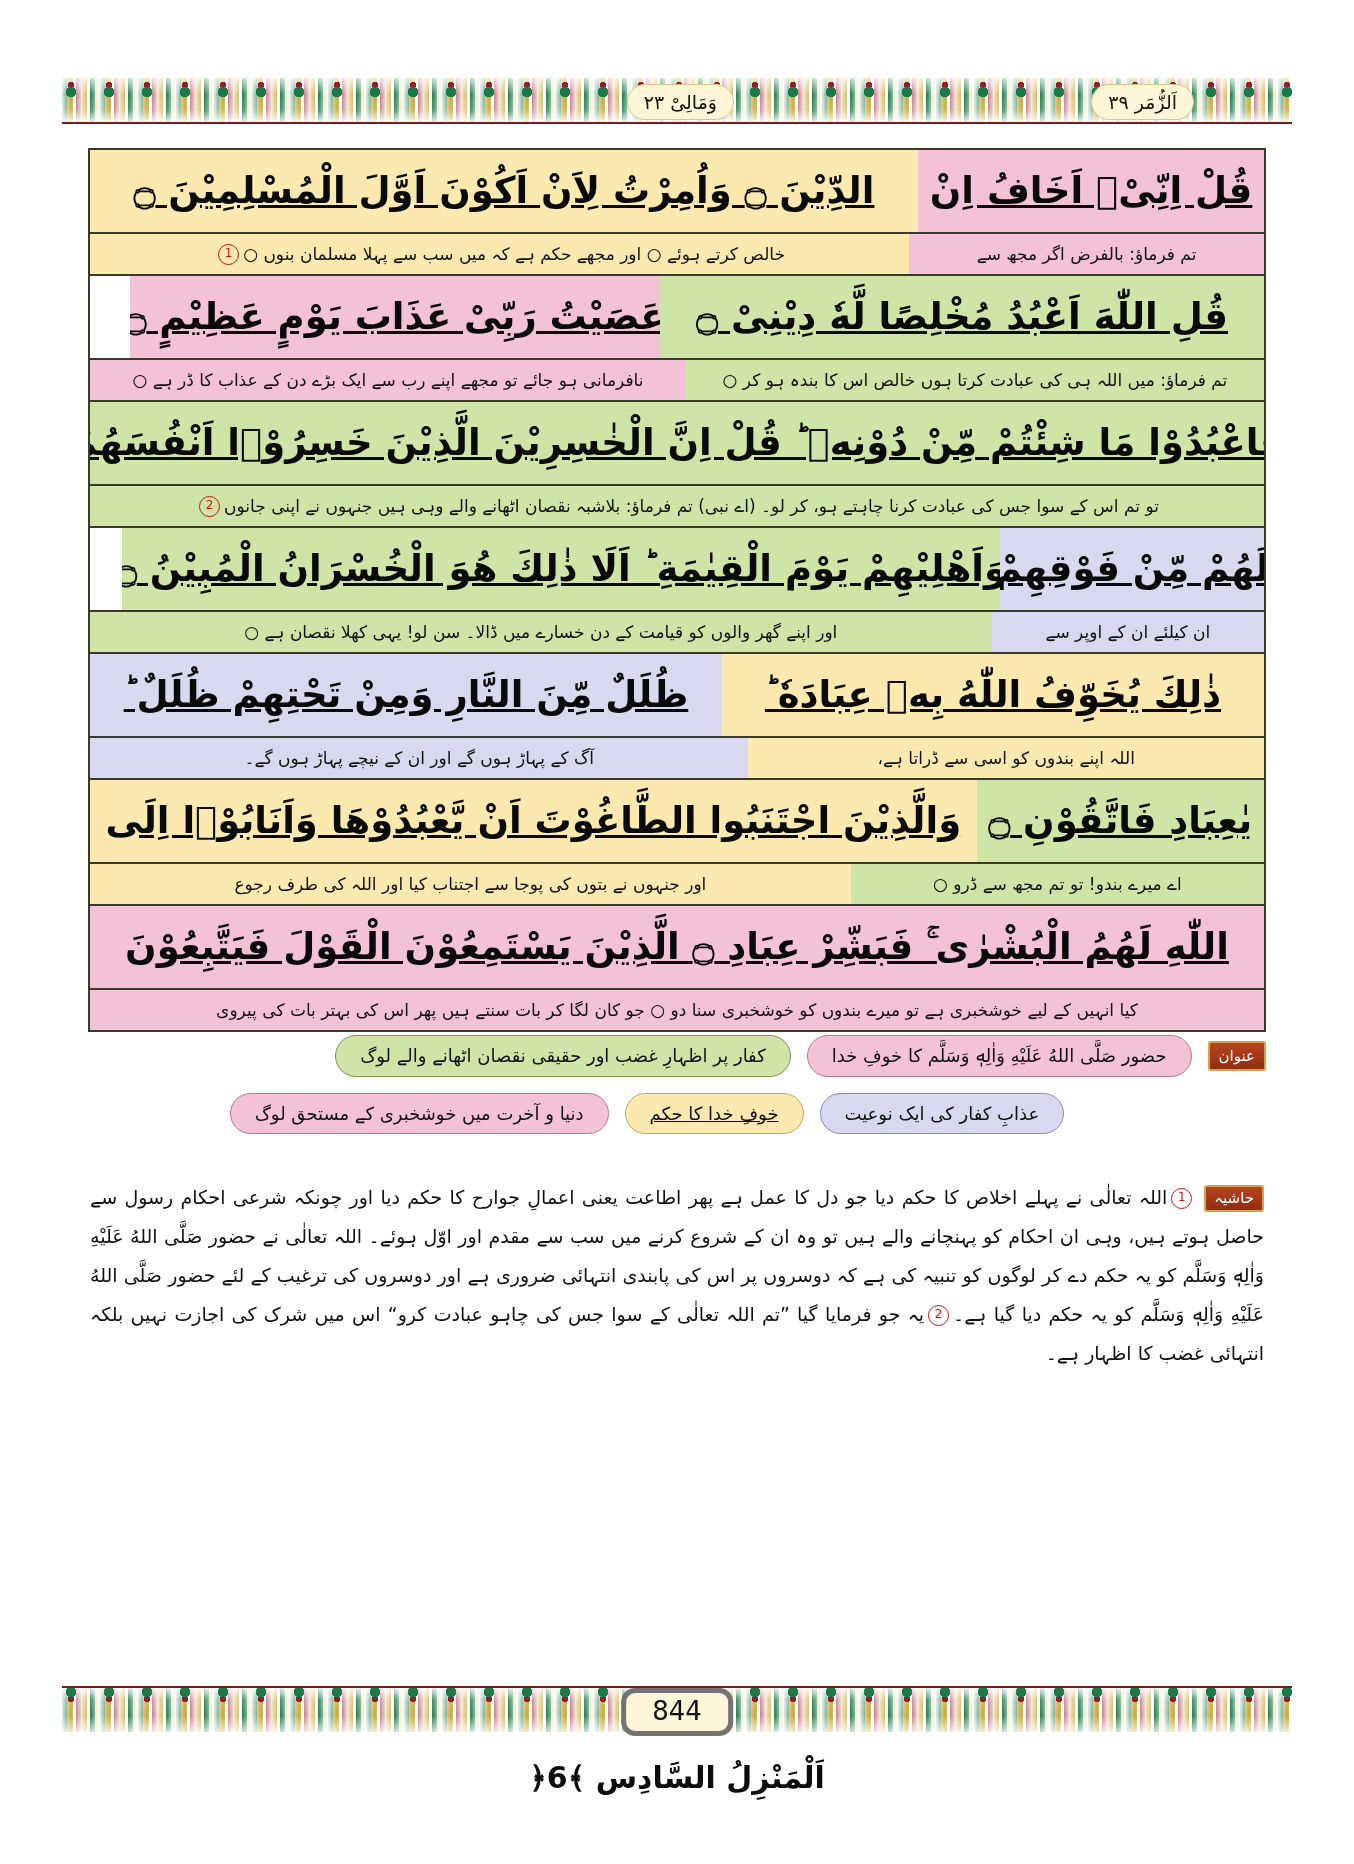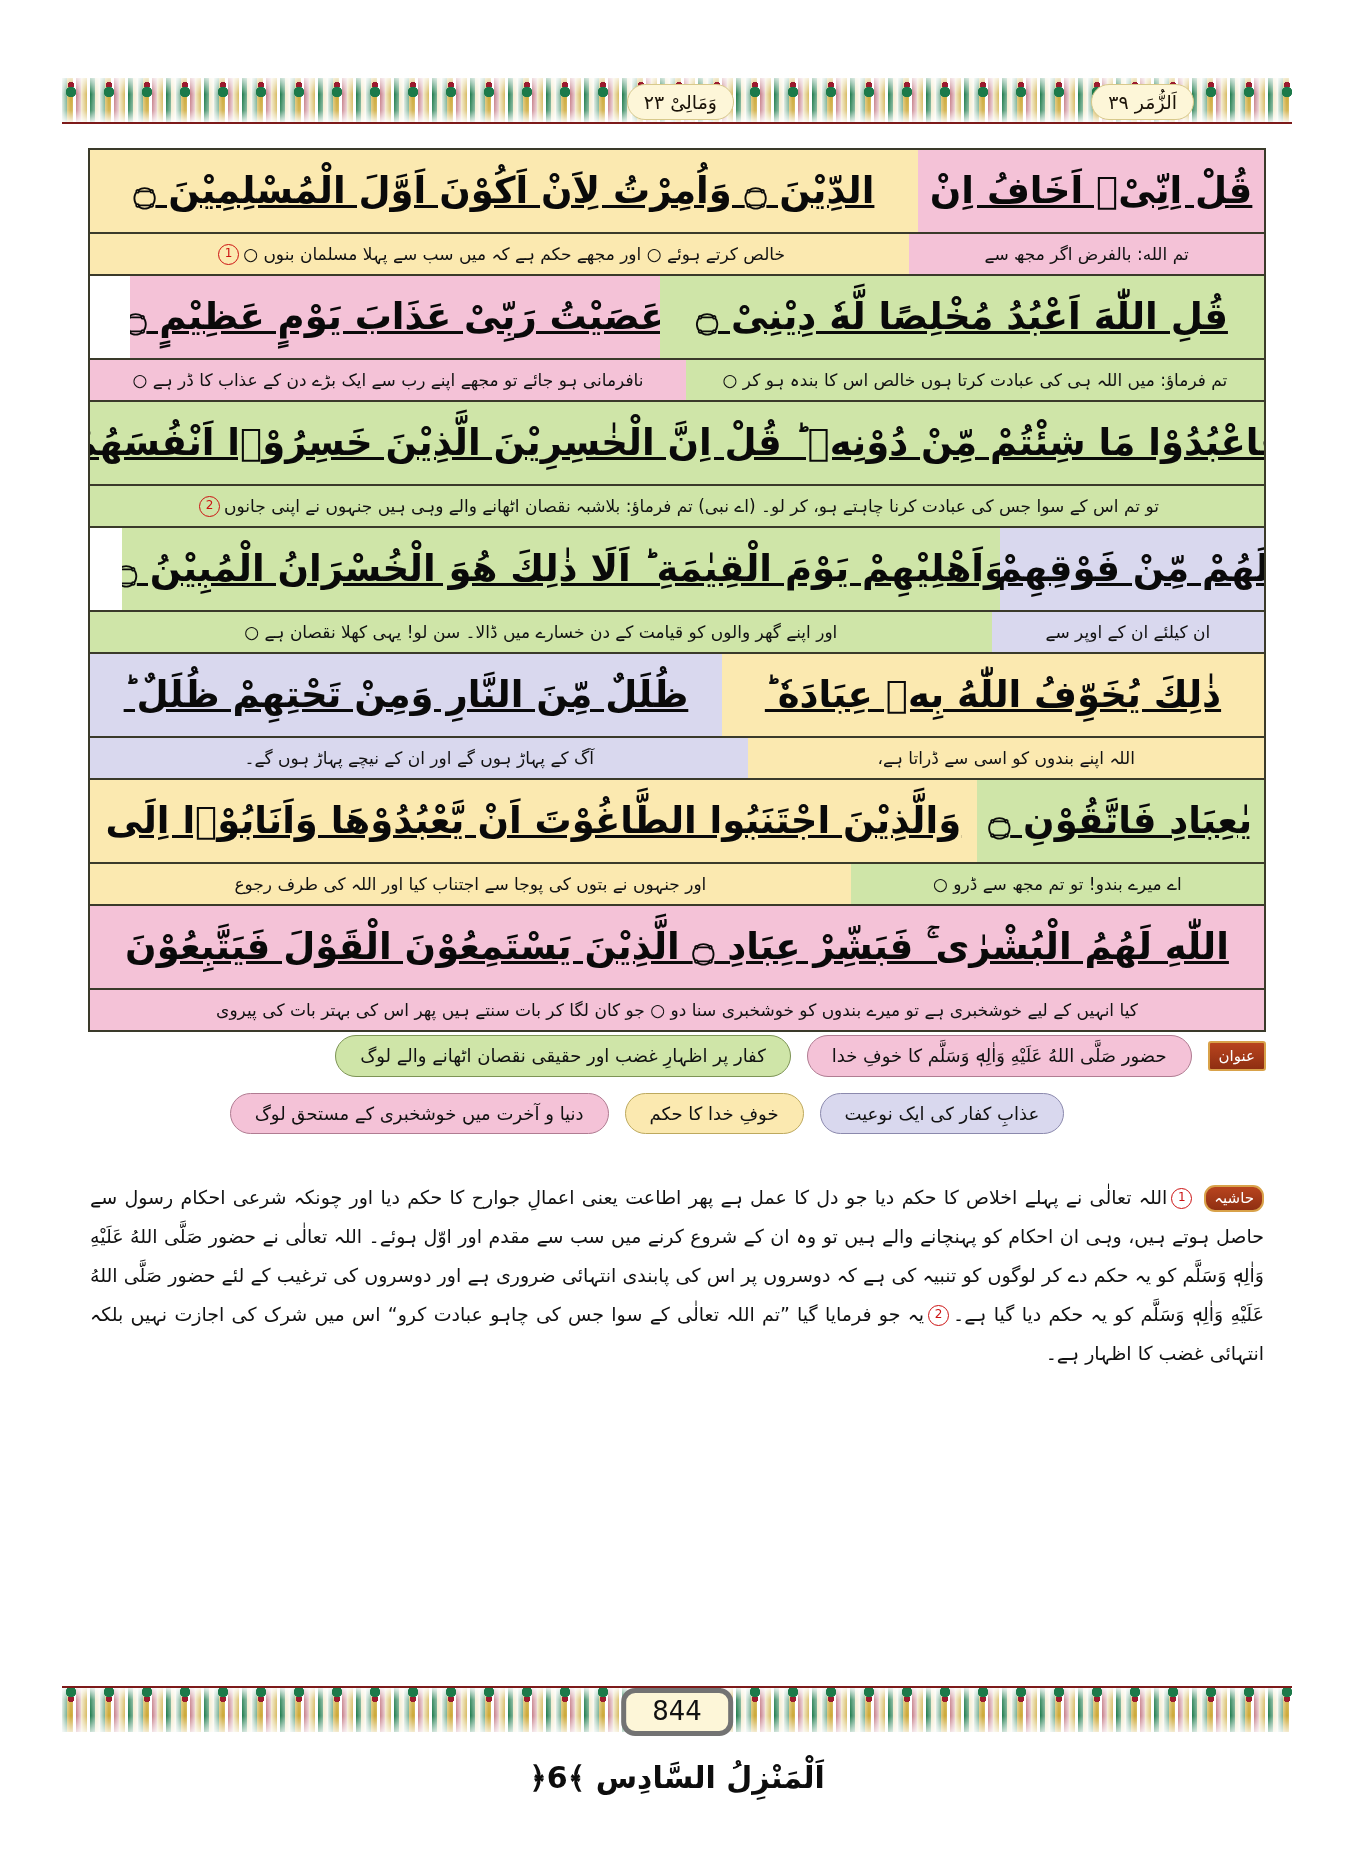--- a/index.html
+++ b/index.html
@@ -176,42 +176,42 @@
   .pill{
     border-radius:28px;
     padding:9px 24px;
     font-size:18px;
     line-height:1.2;
     white-space:nowrap;
     color:#111;
   }
   .p-pink{background:#f4c2d7;border:1.5px solid #b07c92;}
   .p-green{background:#cfe5a8;border:1.5px solid #7d9455;}
-  .p-cream{background:#fbe9b0;border:1.5px solid #bda95e;}
+  .p-cream{background:#fbe9b0;border:1.5px solid #bda95e;text-decoration:underline;}
   .p-lav{background:#d9d8ee;border:1.5px solid #8b89ad;}
 
   
   .footnote{
     position:absolute;
     left:90px;right:90px;
     top:1178px;
     direction:rtl;
     text-align:justify;
     font-size:19px;
     line-height:2.05;
     color:#111;
   }
   .tag-hashiya{
     display:inline-block;
     background:linear-gradient(180deg,#b8441e,#8f2f12);
     border:2px solid #d9a24a;
     color:#fff;
     font-size:15px;
     padding:3px 8px;
-    border-radius:11px;
+    border-radius:3px;
     margin-left:8px;
     vertical-align:middle;
     line-height:1.1;
   }
 
   
   .pagebadge{
     position:absolute;
     top:1688px;
     left:50%;
@@ -253,21 +253,21 @@
     <span>وَمَالِیْ ٢٣</span>
   </div>
 
   <div class="textblock" id="textblock">
       <div class="row">
         <div class="cell ar c-pink" style="flex: 26 1 0px;">قُلْ اِنِّیْۤ اَخَافُ اِنْ</div>
         <div class="cell ar c-cream" style="flex: 64 1 0px;">الدِّیْنَ ۝ وَاُمِرْتُ لِاَنْ اَكُوْنَ اَوَّلَ الْمُسْلِمِیْنَ ۝</div>
       </div>
       <div class="row">
         <div class="cell ur c-pink" style="flex: 27 1 0px;">
-          <span>تم الله: بالفرض اگر مجھ سے</span>
+          <span>تم فرماؤ: بالفرض اگر مجھ سے</span>
         </div>
         <div class="cell ur c-cream" style="flex: 64 1 0px;">
           <span>خالص کرتے ہوئے ○ اور مجھے حکم ہے کہ میں سب سے پہلا مسلمان بنوں ○</span>
           <span class="marker">1</span>
         </div>
       </div>
       <div class="row">
         <div class="cell ar c-green" style="flex: 48 1 0px;">قُلِ اللّٰهَ اَعْبُدُ مُخْلِصًا لَّهٗ دِیْنِیْ ۝</div>
         <div class="cell ar c-pink" style="flex: 42 1 0px; margin-left: 40px;">عَصَیْتُ رَبِّیْ عَذَابَ یَوْمٍ عَظِیْمٍ ۝</div>
       </div>

